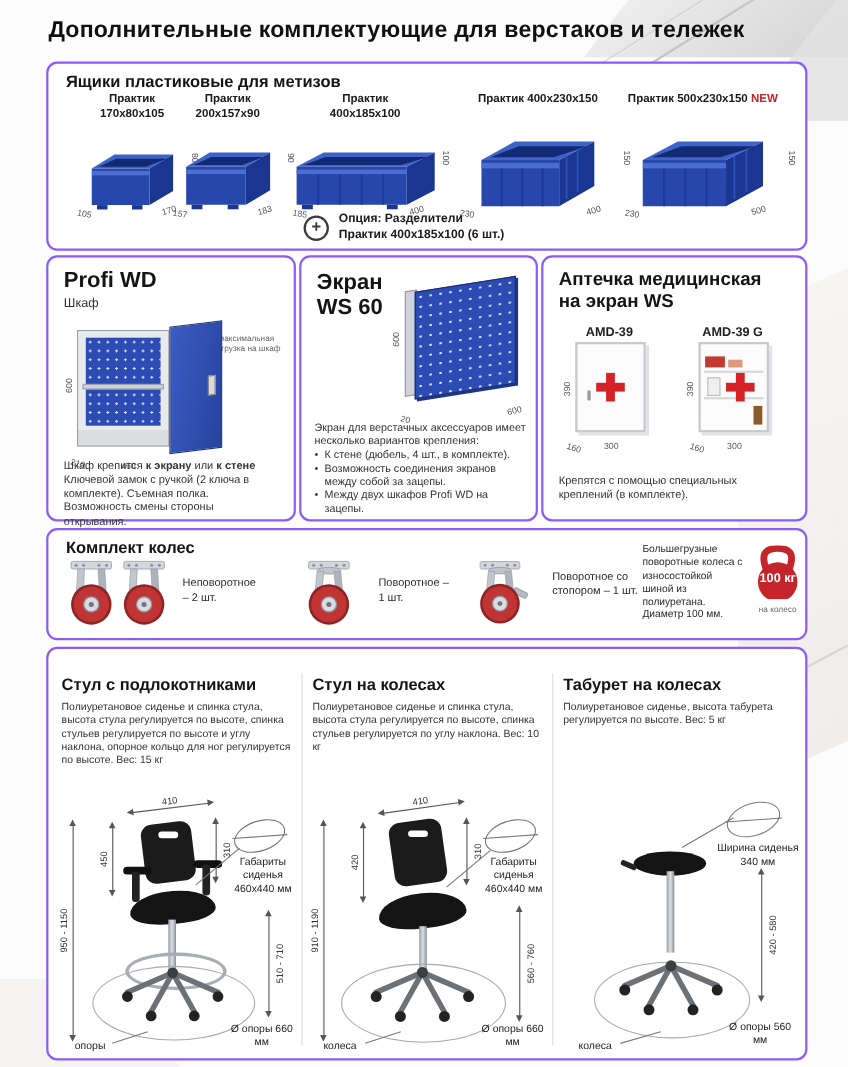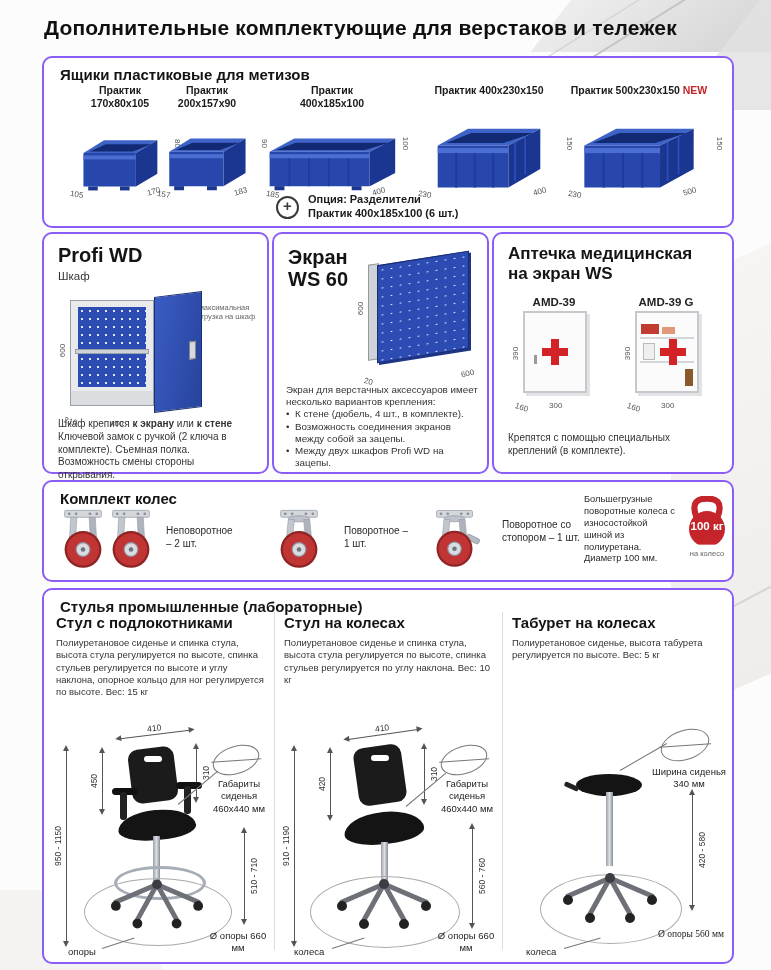--- a/index.html
+++ b/index.html
@@ -402,21 +402,20 @@
       <path d="M19 28 C10 6 22 3 32 3 C42 3 54 6 45 28" fill="none" stroke="#c4252b" stroke-width="8" stroke-linecap="round"></path>
       <circle cx="32" cy="42" r="23" fill="#c4252b"></circle>
       <rect x="4" y="62" width="56" height="4" fill="#ffffff"></rect>
     </svg>
     <span class="kb-label" style="width:34px;left:8px;">100 кг</span>
   </div>
   <div class="kb-note" style="left:634px;top:68px;width:58px;">на колесо</div>
 </div>
 
 <div class="panel" style="left:42px;top:588px;width:688px;height:372px;">
-  <div class="sec-h">Стулья промышленные (лабораторные)</div>
   <div class="divider" style="left:230px;"></div>
   <div class="divider" style="left:458px;"></div>
 
   <div class="ccol" style="left:12px;width:212px;">
     <div class="ccol-title">Стул с подлокотниками</div>
     <div class="ccol-desc">Полиуретановое сиденье и спинка стула, высота стула регулируется по высоте, спинка стульев регулируется по высоте и углу наклона, опорное кольцо для ног регулируется по высоте. Вес: 15 кг</div>
     <div class="chair-fig">
       <div class="dim-h" style="left:62px;top:8px;width:74px;transform:rotate(-7deg);">
           <span class="dlabel-h">410</span>
         </div>
@@ -539,18 +538,18 @@
       </svg>
 
       <div class="callout-oval" style="left:148px;top:4px;width:48px;height:28px;"></div>
       <div class="callout-line" style="left:108px;top:44px;width:54px;transform:rotate(-30deg);"></div>
       <div class="callout-txt" style="left:140px;top:40px;width:74px;">Ширина сиденья 340 мм</div>
 
       <div class="dim-v" style="left:180px;top:66px;height:116px;">
           <span class="dlabel" style="left:9px;">420 - 580</span>
         </div>
 
-      <div class="base-lbl" style="left:144px;top:202px;width:70px;font-family:Liberation Serif, serif;">Ø опоры 560 мм</div>
+      <div class="base-lbl" style="left:144px;top:202px;width:70px;">Ø опоры 560 мм</div>
       <div class="feet-lbl" style="left:14px;top:220px;">колеса</div>
       <div class="callout-line" style="left:52px;top:222px;width:38px;transform:rotate(-16deg);"></div>
     </div>
   </div>
 </div>
 
 </body></html>

